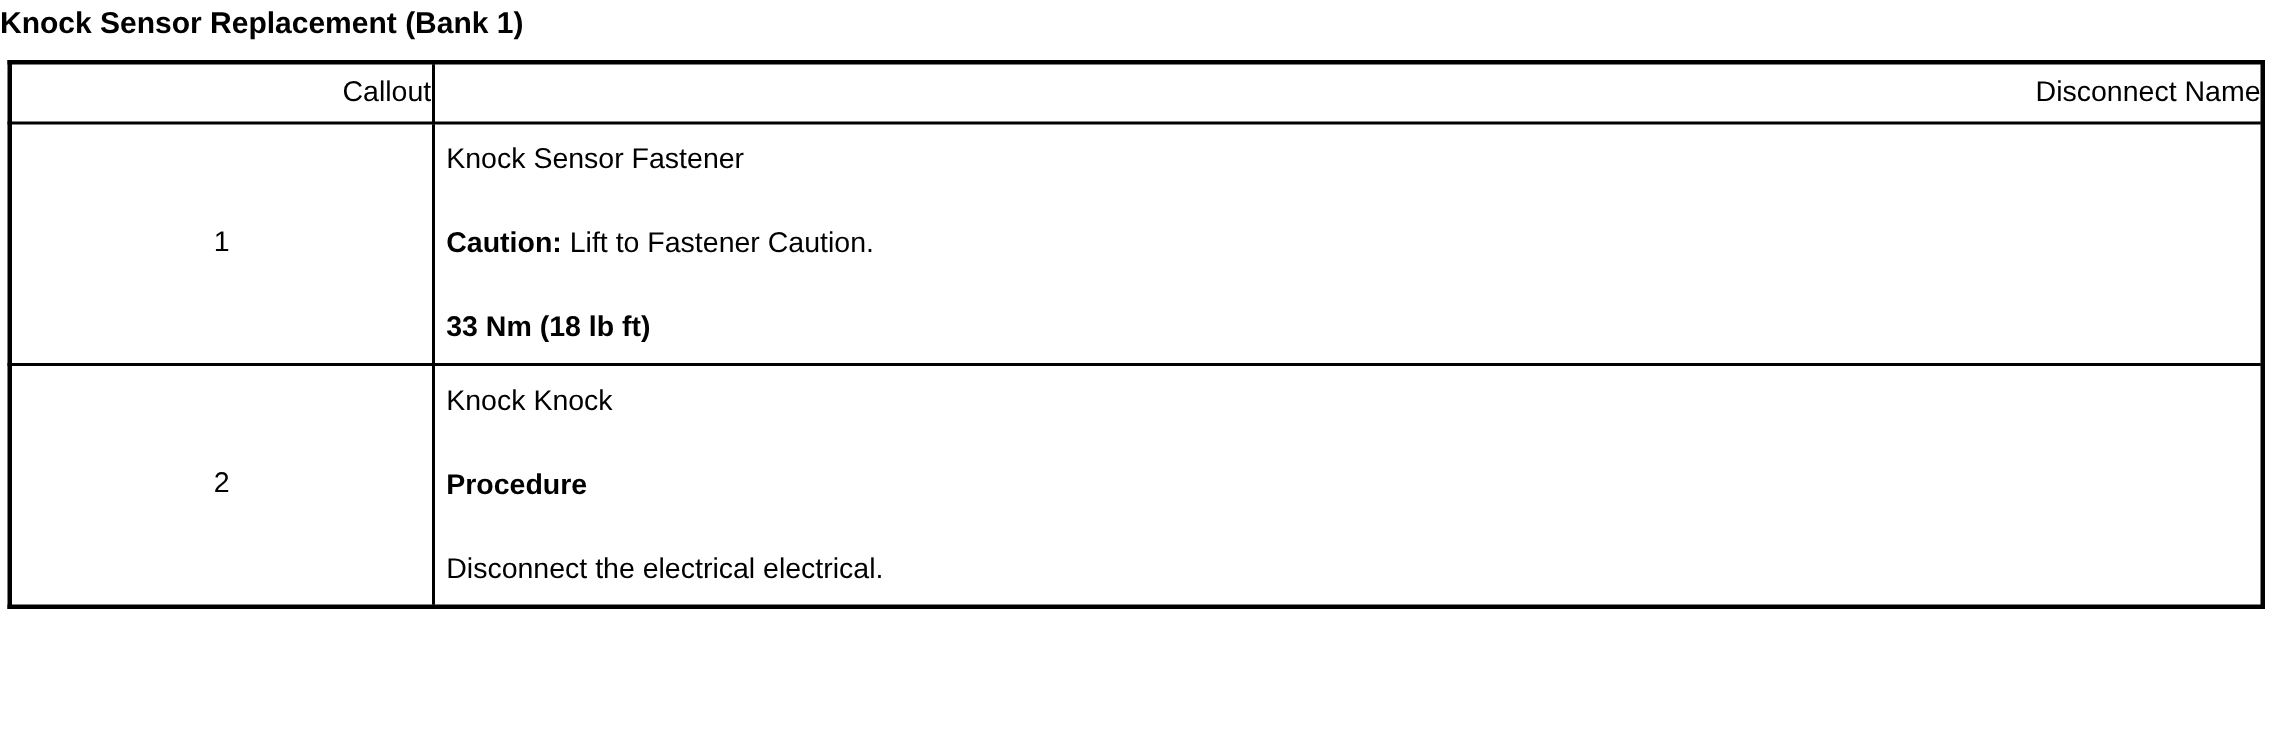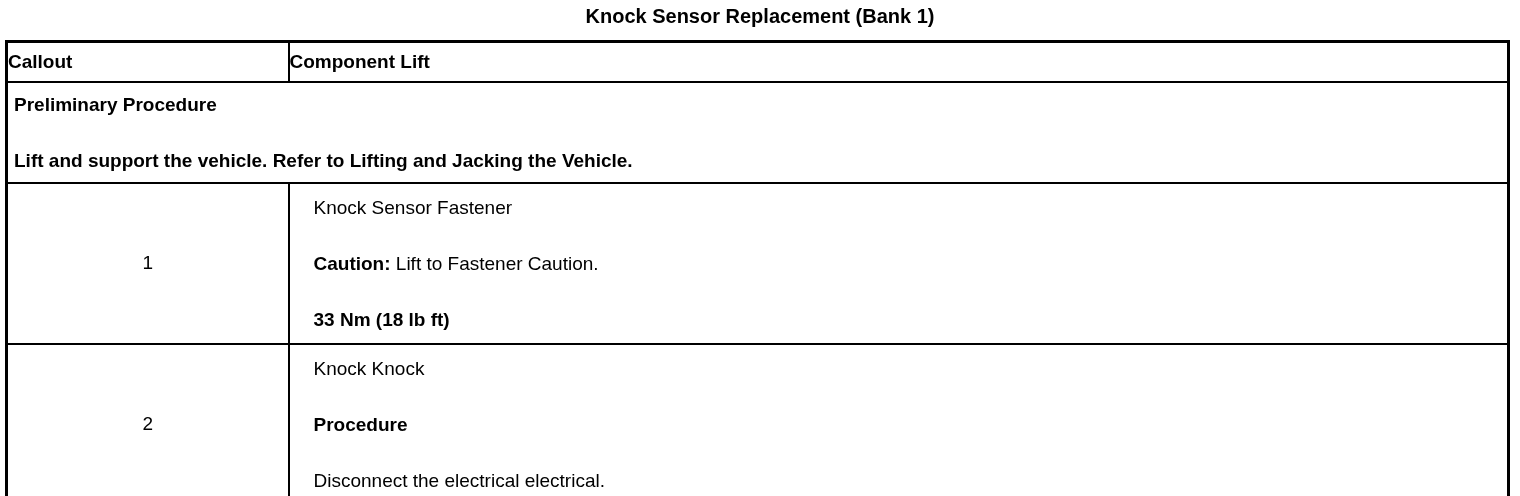--- a/index.html
+++ b/index.html
@@ -11,21 +11,20 @@
     height: 496px;
     overflow: hidden;
   }
   .page {
     width: 1520px;
     height: 496px;
     background: #ffffff;
     position: relative;
   }
   .title {
-    text-align: center;
     font-weight: bold;
     font-size: 20px;
     line-height: 24px;
     padding-top: 4px;
     margin-bottom: 12px;
     letter-spacing: 0px;
   }
   table.doc-table {
     border-collapse: collapse;
     table-layout: fixed;
@@ -34,38 +33,38 @@
     border: 3px solid #000000;
   }
   .doc-table col.col-callout { width: 282px; }
   .doc-table th, .doc-table td {
     border: 2px solid #000000;
     padding: 0;
   }
   .doc-table th {
     height: 40px;
     font-size: 19px;
-    font-weight: bold;
-    text-align: left;
+    font-weight: normal;
+    text-align: right;
     vertical-align: middle;
   }
   td.prelim-cell {
     height: 96px;
     vertical-align: top;
     padding: 11px 8px 10px 6px;
   }
   td.callout-cell {
     text-align: center;
     vertical-align: middle;
     font-size: 19px;
     font-weight: normal;
   }
   td.name-cell {
     vertical-align: top;
-    padding: 13px 10px 12px 24px;
+    padding: 13px 10px 12px 8px;
   }
   tr.data-row-1 { height: 150px; }
   tr.data-row-2 { height: 151px; }
   p.line {
     margin: 0 0 34px 0;
     font-size: 19px;
     line-height: 22px;
     white-space: nowrap;
   }
   p.line.last { margin-bottom: 0; }
@@ -78,30 +77,24 @@
   <div class="title">Knock Sensor Replacement (Bank 1)</div>
 
   <table class="doc-table">
     <colgroup>
       <col class="col-callout">
       <col class="col-name">
     </colgroup>
     <thead>
       <tr>
         <th>Callout</th>
-        <th>Component Lift</th>
+        <th>Disconnect Name</th>
       </tr>
     </thead>
     <tbody>
-      <tr>
-        <td class="prelim-cell" colspan="2">
-          <p class="line bold">Preliminary Procedure</p>
-          <p class="line bold last">Lift and support the vehicle. Refer to Lifting and Jacking the Vehicle.</p>
-        </td>
-      </tr>
       <tr class="data-row-1">
         <td class="callout-cell">1</td>
         <td class="name-cell">
           <p class="line">Knock Sensor Fastener</p>
           <p class="line"><span class="bold">Caution:</span><span> Lift to Fastener Caution.</span></p>
           <p class="line bold last">33 Nm (18 lb ft)</p>
         </td>
       </tr>
       <tr class="data-row-2">
         <td class="callout-cell">2</td>

